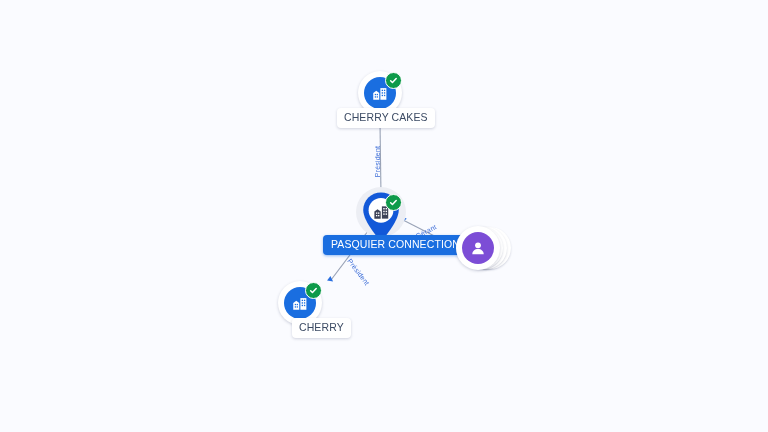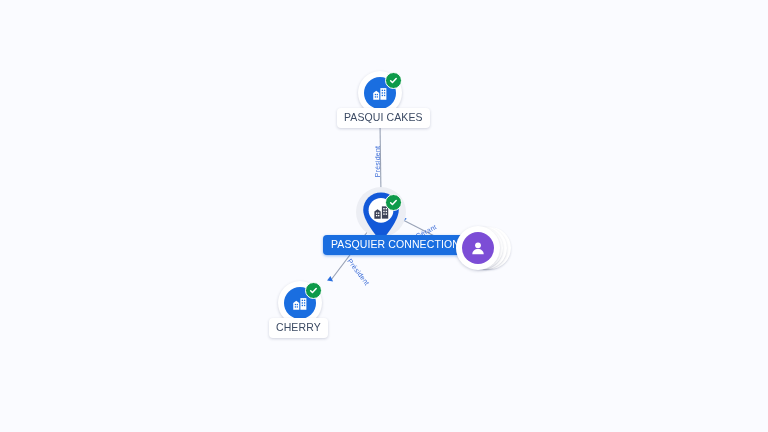--- a/index.html
+++ b/index.html
@@ -228,21 +228,21 @@
           <rect x="17.2" y="14.4" width="1.8" height="1.8" fill="#1a6ee0"></rect>
         </svg>
       </div>
       <div class="check-badge" style="left:27px; top:1px;">
         <svg width="9" height="9" viewBox="0 0 12 12" aria-hidden="true">
           <path d="M2.2 6.3 L4.6 8.7 L9.6 3.4" stroke="#ffffff" stroke-width="2" fill="none" stroke-linecap="round" stroke-linejoin="round"></path>
         </svg>
       </div>
     </div>
   </div>
-  <div class="node-label" style="left:337px; top:108px;">PASQUI CAKES</div>
+  <div class="node-label" style="left:337px; top:108px;">CHERRY CAKES</div>
 
   <div class="node" style="left:354px; top:187px;">
     <div class="pin-node">
       <div class="pin-halo"></div>
       <svg class="pin-shape" viewBox="0 0 40 52" xmlns="http://www.w3.org/2000/svg">
         <path d="M20 1.5 C10.1 1.5 2.2 9.3 2.2 19.1 C2.2 31.2 20 50.5 20 50.5
                  C20 50.5 37.8 31.2 37.8 19.1 C37.8 9.3 29.9 1.5 20 1.5 Z" fill="#1258d8"></path>
         <circle cx="20" cy="19.3" r="12.4" fill="#ffffff"></circle>
       </svg>
       <div class="pin-inner-icon">
@@ -289,21 +289,21 @@
           <rect x="17.2" y="14.4" width="1.8" height="1.8" fill="#1a6ee0"></rect>
         </svg>
       </div>
       <div class="check-badge" style="left:27px; top:1px;">
         <svg width="9" height="9" viewBox="0 0 12 12" aria-hidden="true">
           <path d="M2.2 6.3 L4.6 8.7 L9.6 3.4" stroke="#ffffff" stroke-width="2" fill="none" stroke-linecap="round" stroke-linejoin="round"></path>
         </svg>
       </div>
     </div>
   </div>
-  <div class="node-label" style="left:269px; top:318px;">CHERRY</div>
+  <div class="node-label" style="left:292px; top:318px;">CHERRY</div>
 
   <div class="node" style="left:456px; top:226px;">
     <div class="person-node">
       <div class="stack-c stack-3"></div>
       <div class="stack-c stack-2"></div>
       <div class="stack-c stack-1"></div>
       <div class="person-main"></div>
       <div class="person-disc">
         <svg width="18" height="18" viewBox="0 0 24 24" aria-hidden="true">
           <circle cx="12" cy="8.4" r="3.9" fill="#ffffff"></circle>

